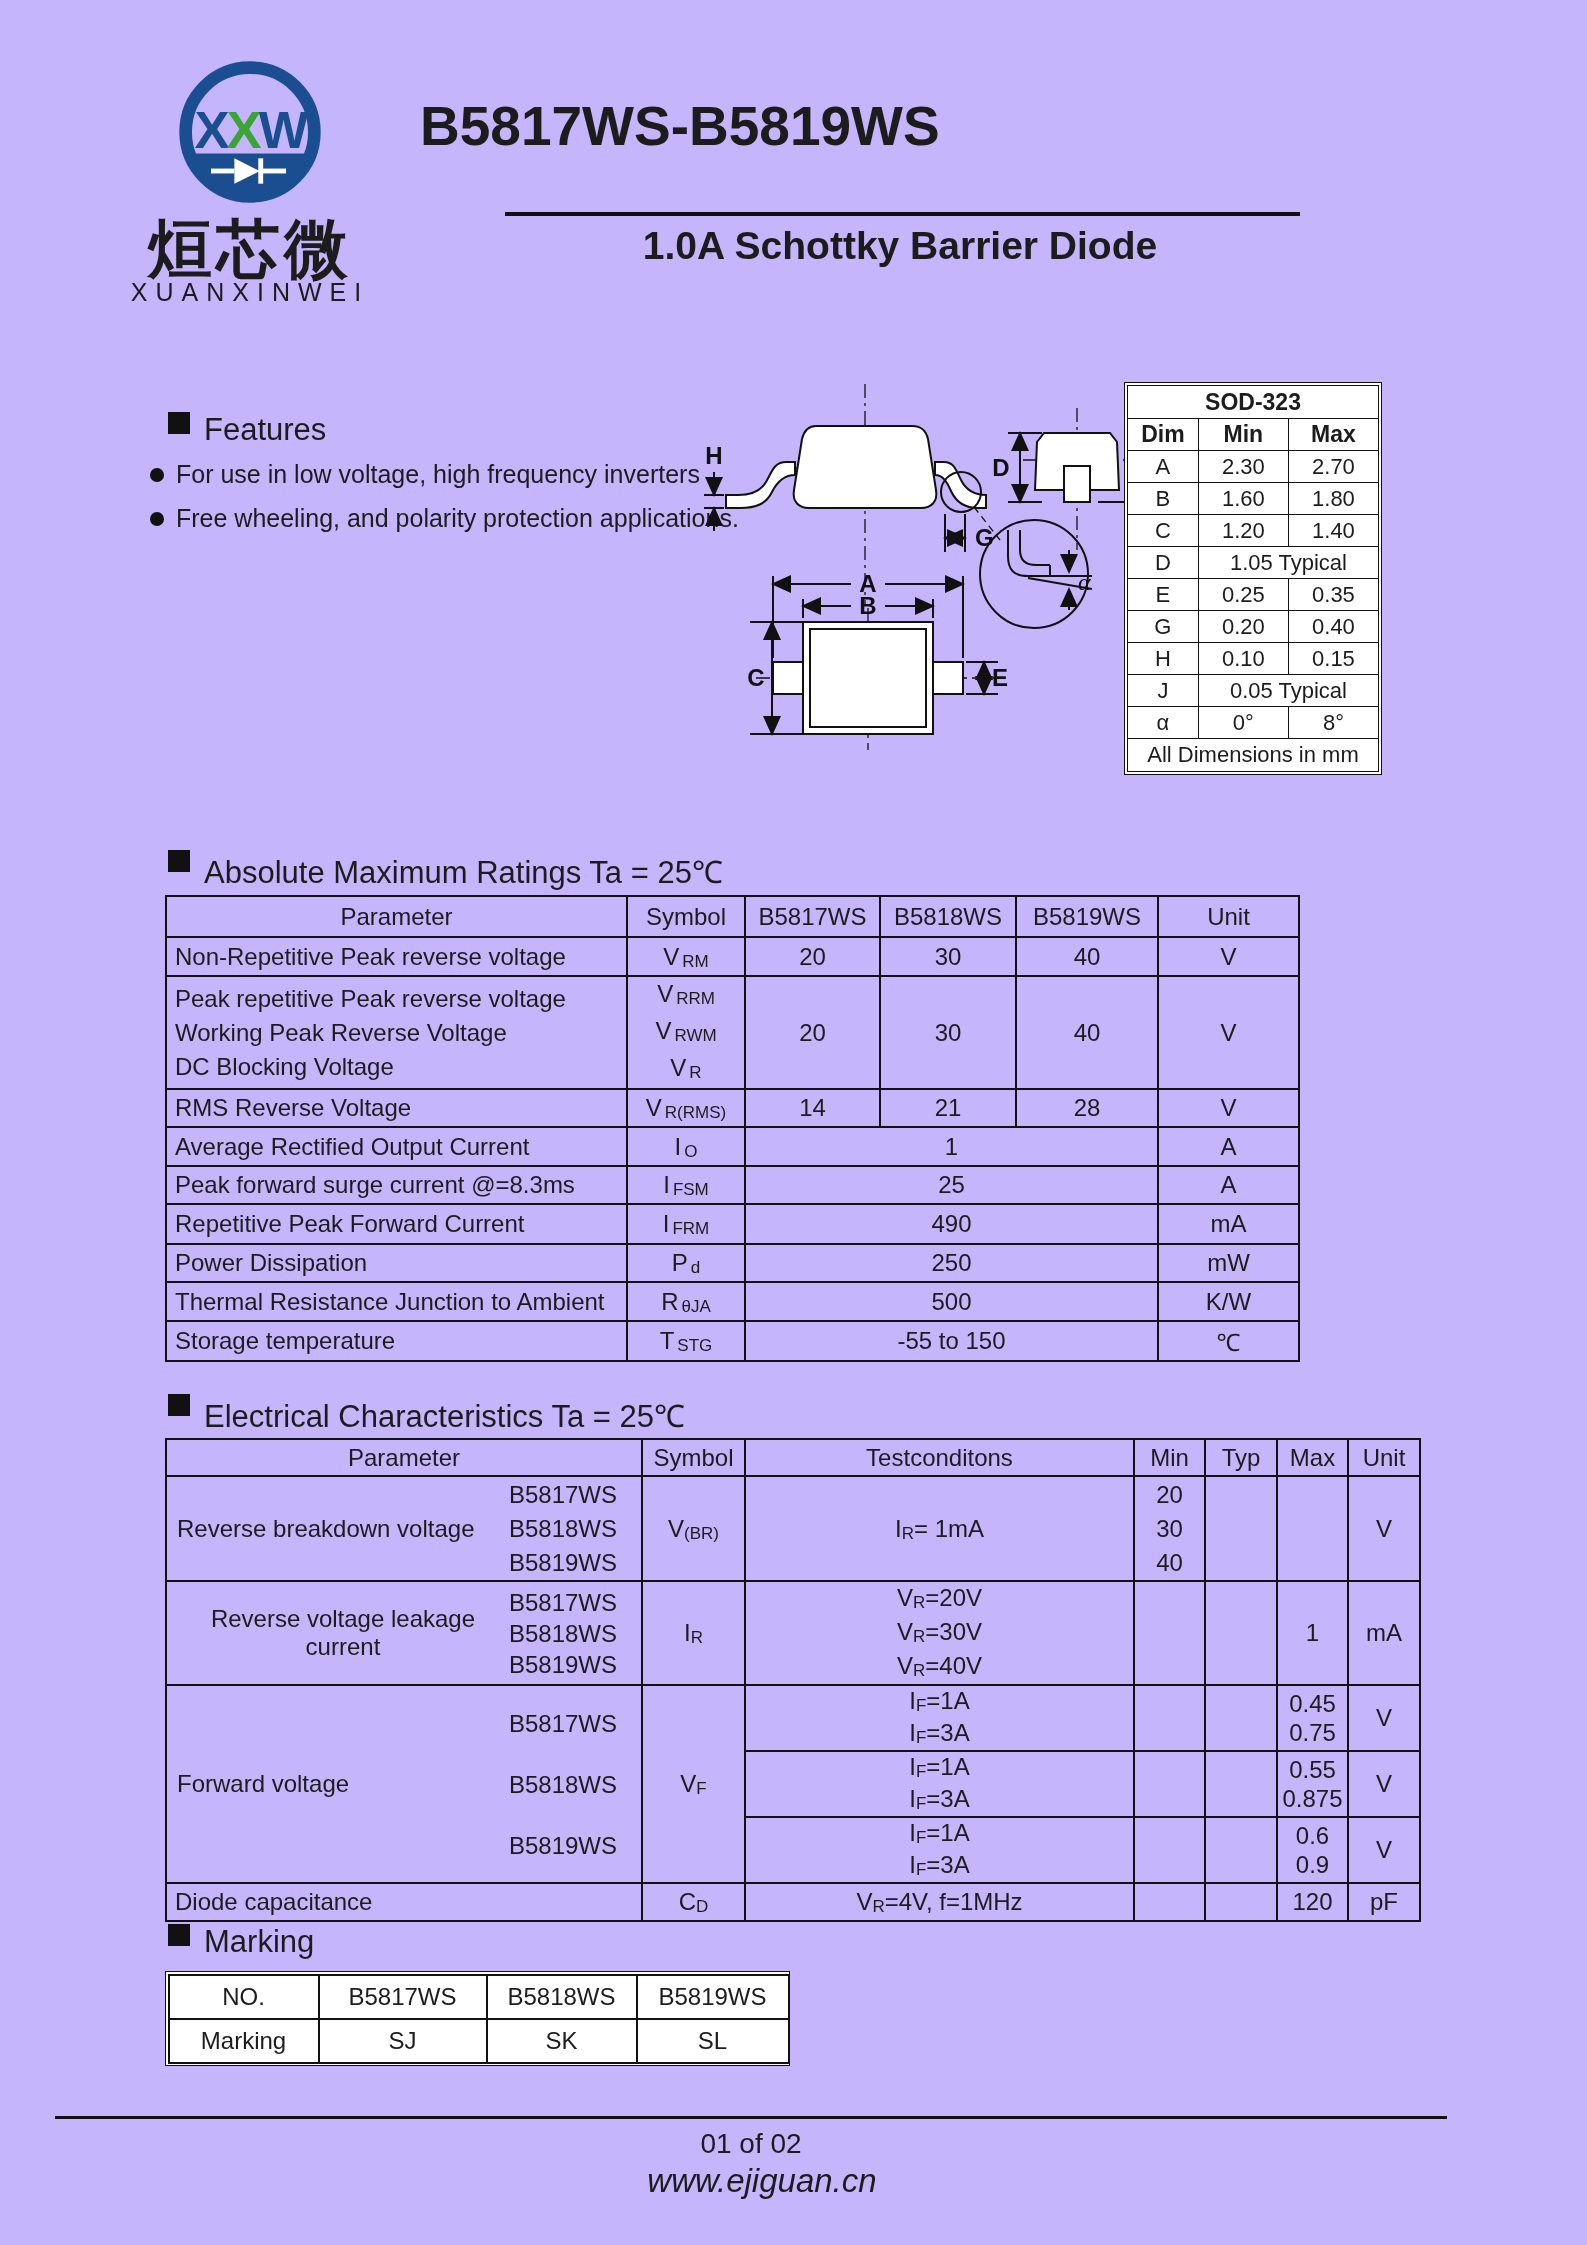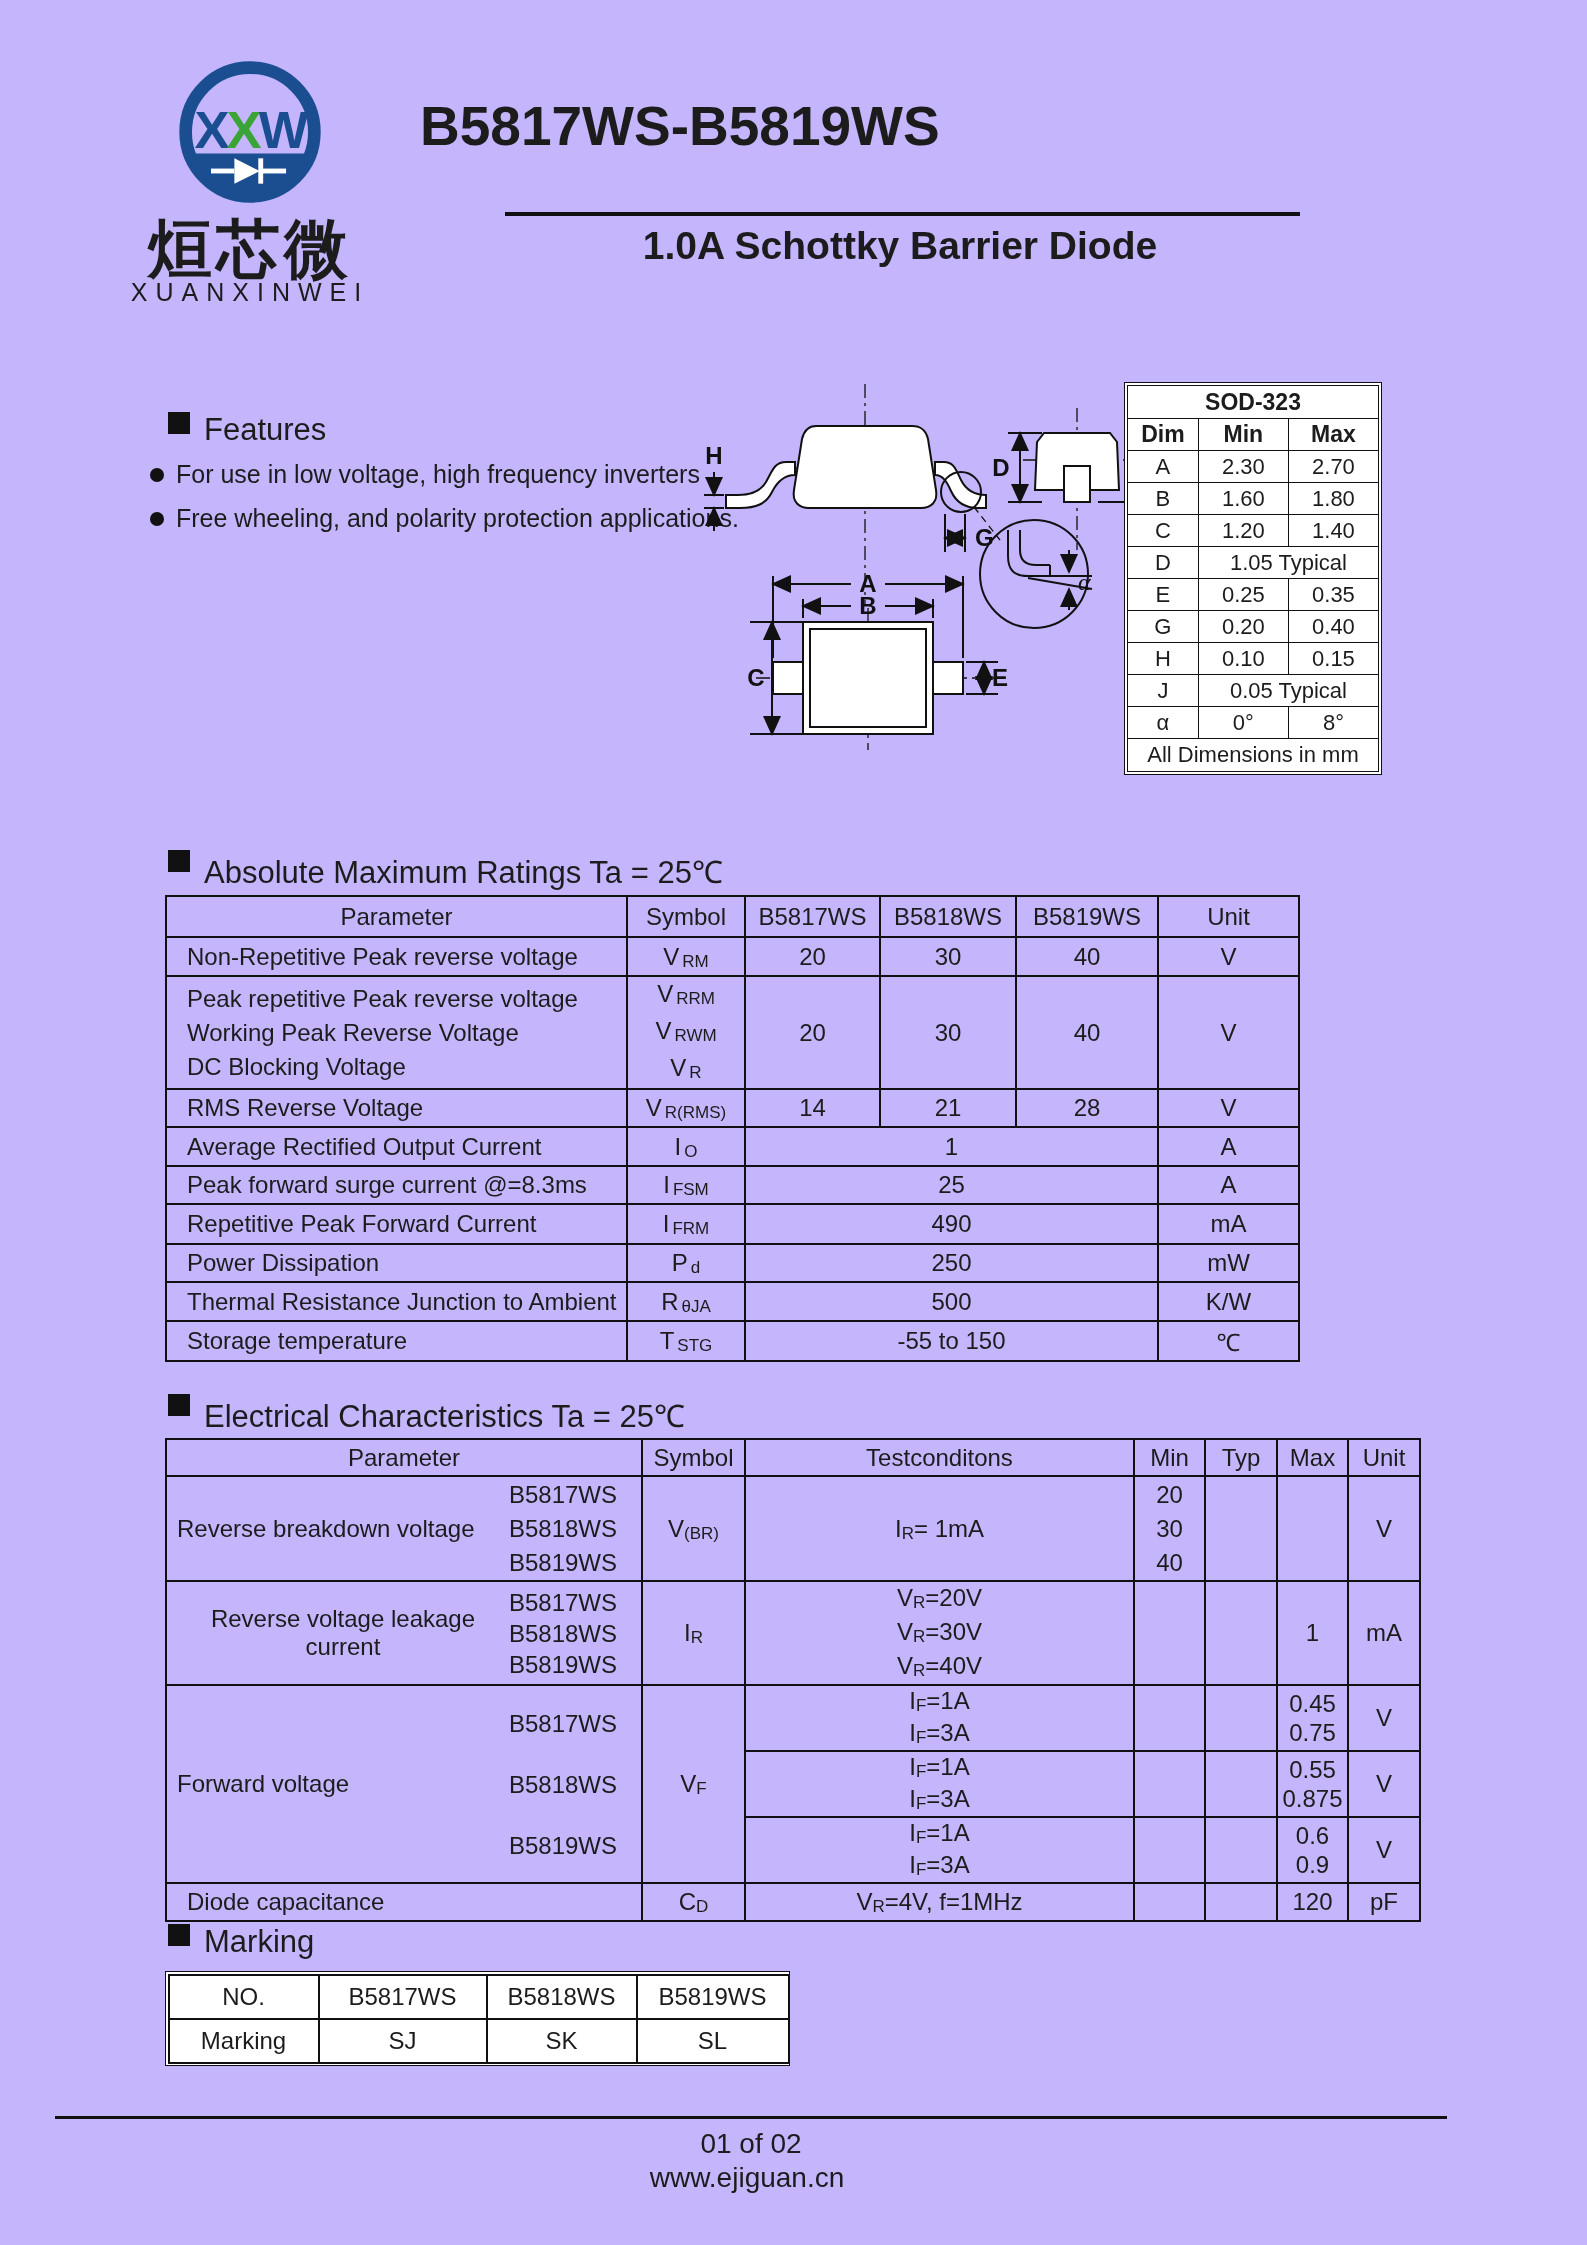--- a/index.html
+++ b/index.html
@@ -13,21 +13,21 @@
   .title-rule{left:505px;top:212px;width:795px;height:4px;background:#111;}
   .doc-subtitle{left:420px;top:224px;width:960px;text-align:center;font-size:39px;font-weight:bold;}
   
   .sec{font-size:31px;display:flex;align-items:flex-start;padding-left:25px;}
   .sq{width:22px;height:22px;background:#111;display:inline-block;margin-right:14px;flex:0 0 auto;}
   .feat{font-size:25px;display:flex;align-items:center;}
   .dot{width:14px;height:14px;border-radius:50%;background:#111;display:inline-block;margin-right:12px;flex:0 0 auto;}
   
   table{border-collapse:collapse;table-layout:fixed;}
   .t td{border:2px solid #111;font-size:24px;text-align:center;vertical-align:middle;padding:0;color:#1c1c1c;}
-  .t .pl{text-align:left;padding-left:20px;}
+  .t .pl{text-align:left;padding-left:8px;}
   .sb{font-size:17px;margin-left:3px;position:relative;top:2px;}
   .hrow td{font-size:24px;}
   .stack div{white-space:nowrap;}
   .lh34 div{line-height:34px;}
   .lh31 div{line-height:31px;}
   .lh29 div{line-height:29px;}
   .lh61 div{line-height:61px;}
   .pr{display:flex;align-items:center;justify-content:space-between;height:100%;padding:0 24px 0 10px;}
   .cond{text-align:left;padding-left:8px;}
   
@@ -36,21 +36,21 @@
   .sod .b{font-weight:bold;font-size:23px;}
   
   .mark td{border:2px solid #111;font-size:24px;text-align:center;height:40px;}
   .markwrap{border:1.5px solid #111;padding:1.5px;background:#fff;}
   
   .drawing text{font-size:24px;fill:#111;font-family:"Liberation Sans",sans-serif;}
   .drawing .it{font-style:italic;font-family:"Liberation Serif",serif;}
   
   .foot-rule{left:55px;top:2116px;width:1392px;height:3px;background:#111;}
   .foot-page{left:55px;top:2128px;width:1392px;text-align:center;font-size:28px;}
-  .foot-site{left:51px;top:2162px;width:1392px;text-align:center;font-size:28px;}
+  .foot-site{left:66px;top:2162px;width:1392px;text-align:center;font-size:33px;font-style:italic;}
 </style>
 </head>
 <body>
 
 <div class="page">
 
   <svg class="abs" style="left:172px;top:54px;" width="156" height="156" viewBox="0 0 160 160">
     <circle cx="80" cy="80" r="66" fill="none" stroke="#1b4e91" stroke-width="13"></circle>
     <path d="M 17.8,102 A 66,66 0 0 0 142.2,102 Z" fill="#1b4e91"></path>
     <text x="80" y="96" text-anchor="middle" font-size="54" font-weight="bold" letter-spacing="-3">

